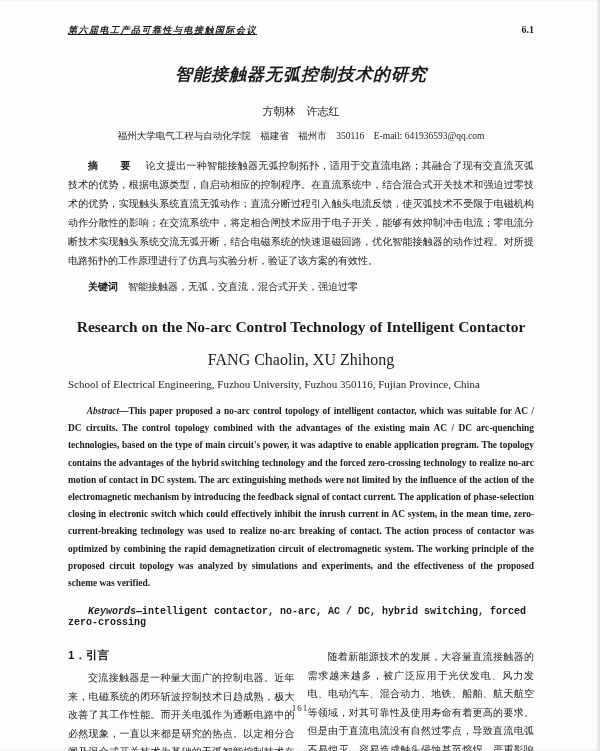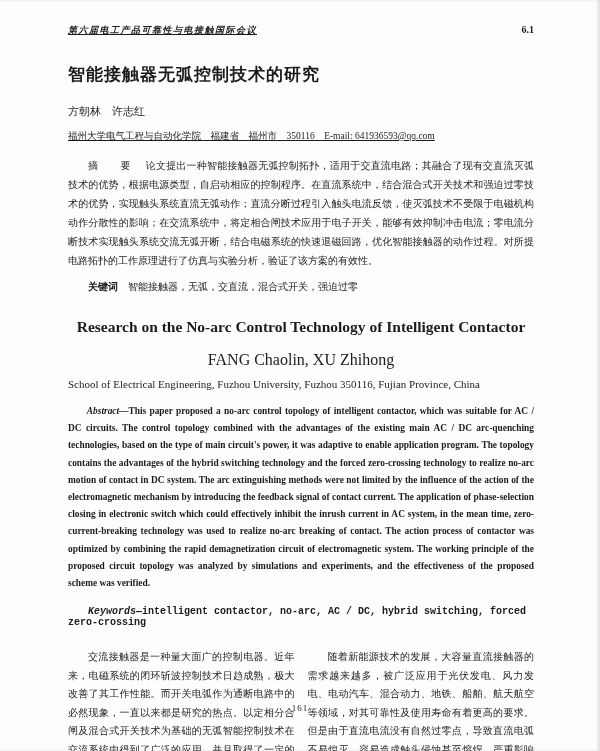--- a/index.html
+++ b/index.html
@@ -10,25 +10,25 @@
     background:#fdfdfb;
     color:#1c1c1c;
     font-family:"Liberation Serif", serif;
     padding:24px 66px 0 68px;
     overflow:hidden;
     box-shadow:inset -2px 0 3px rgba(0,0,0,0.12);
   }
   .hdr{display:flex;justify-content:space-between;align-items:baseline;font-size:9px;font-weight:bold;}
   .hdr .conf{font-style:italic;text-decoration:underline;letter-spacing:1.5px;}
   .hdr .pgl{font-style:normal;font-size:10px;}
-  .title-cn{margin-top:26px;font-size:17px;font-weight:bold;font-family:"Liberation Sans",sans-serif;letter-spacing:1px;}
-  .authors-cn{margin-top:18px;text-align:left;font-size:11px;}
-  .aff-cn{margin-top:11px;text-align:left;font-size:9.5px;text-decoration:underline;}
+  .title-cn{margin-top:26px;text-align:center;font-size:17px;font-weight:bold;font-family:"Liberation Sans",sans-serif;letter-spacing:1px;font-style:italic;}
+  .authors-cn{margin-top:18px;text-align:center;font-size:11px;}
+  .aff-cn{margin-top:11px;text-align:center;font-size:9.5px;}
   .abs-cn{margin-top:13px;font-size:10px;line-height:19px;text-align:justify;text-indent:2em;}
-  .abs-cn .lbl{font-weight:normal;margin-right:9px;letter-spacing:6px;}
+  .abs-cn .lbl{font-weight:bold;margin-right:9px;letter-spacing:6px;}
   .kw-cn{margin-top:8px;font-size:10px;text-indent:2em;}
   .kw-cn .lbl{font-weight:bold;margin-right:10px;}
   .title-en{margin-top:24px;text-align:center;font-size:15.5px;font-weight:bold;}
   .authors-en{margin-top:15px;text-align:center;font-size:16px;}
   .aff-en{margin-top:9px;text-align:left;font-size:11px;}
   .abs-en{margin-top:13px;font-size:9.4px;line-height:17.2px;font-weight:bold;text-align:justify;text-indent:2em;}
   .abs-en .lbl{font-style:italic;}
   .kw-en{margin-top:14px;font-size:10px;font-weight:bold;text-indent:2em;font-family:Liberation Mono, monospace;}
   .kw-en .lbl{font-style:italic;}
   .cols{margin-top:20px;display:flex;gap:13px;}
@@ -70,20 +70,21 @@
   <p class="abs-en">
     <span class="lbl">Abstract</span><span>—This paper proposed a no-arc control topology of intelligent contactor, which was suitable for AC / DC circuits. The control topology combined with the advantages of the existing main AC / DC arc-quenching technologies, based on the type of main circuit's power, it was adaptive to enable application program. The topology contains the advantages of the hybrid switching technology and the forced zero-crossing technology to realize no-arc motion of contact in DC system. The arc extinguishing methods were not limited by the influence of the action of the electromagnetic mechanism by introducing the feedback signal of contact current. The application of phase-selection closing in electronic switch which could effectively inhibit the inrush current in AC system, in the mean time, zero-current-breaking technology was used to realize no-arc breaking of contact. The action process of contactor was optimized by combining the rapid demagnetization circuit of electromagnetic system. The working principle of the proposed circuit topology was analyzed by simulations and experiments, and the effectiveness of the proposed scheme was verified.</span>
   </p>
 
   <p class="kw-en">
     <span class="lbl">Keywords</span><span>—intelligent contactor, no-arc, AC / DC, hybrid switching, forced zero-crossing</span>
   </p>
 
   <div class="cols">
     <div class="col">
+      <div class="sec-h">1．引言</div>
       <p>交流接触器是一种量大面广的控制电器。近年来，电磁系统的闭环斩波控制技术日趋成熟，极大改善了其工作性能。而开关电弧作为通断电路中的必然现象，一直以来都是研究的热点。以定相分合闸及混合式开关技术为基础的无弧智能控制技术在交流系统中得到了广泛的应用，并且取得了一定的成果[1]。</p>
 
     </div>
     <div class="col">
       <p>随着新能源技术的发展，大容量直流接触器的需求越来越多，被广泛应用于光伏发电、风力发电、电动汽车、混合动力、地铁、船舶、航天航空等领域，对其可靠性及使用寿命有着更高的要求。但是由于直流电流没有自然过零点，导致直流电弧不易熄灭，容易造成触头侵蚀甚至熔焊，严重影响直流接触器的电寿命及系统的运行可靠性。</p>
 
     </div>
   </div>
 
   <div class="pagenum">161</div>

